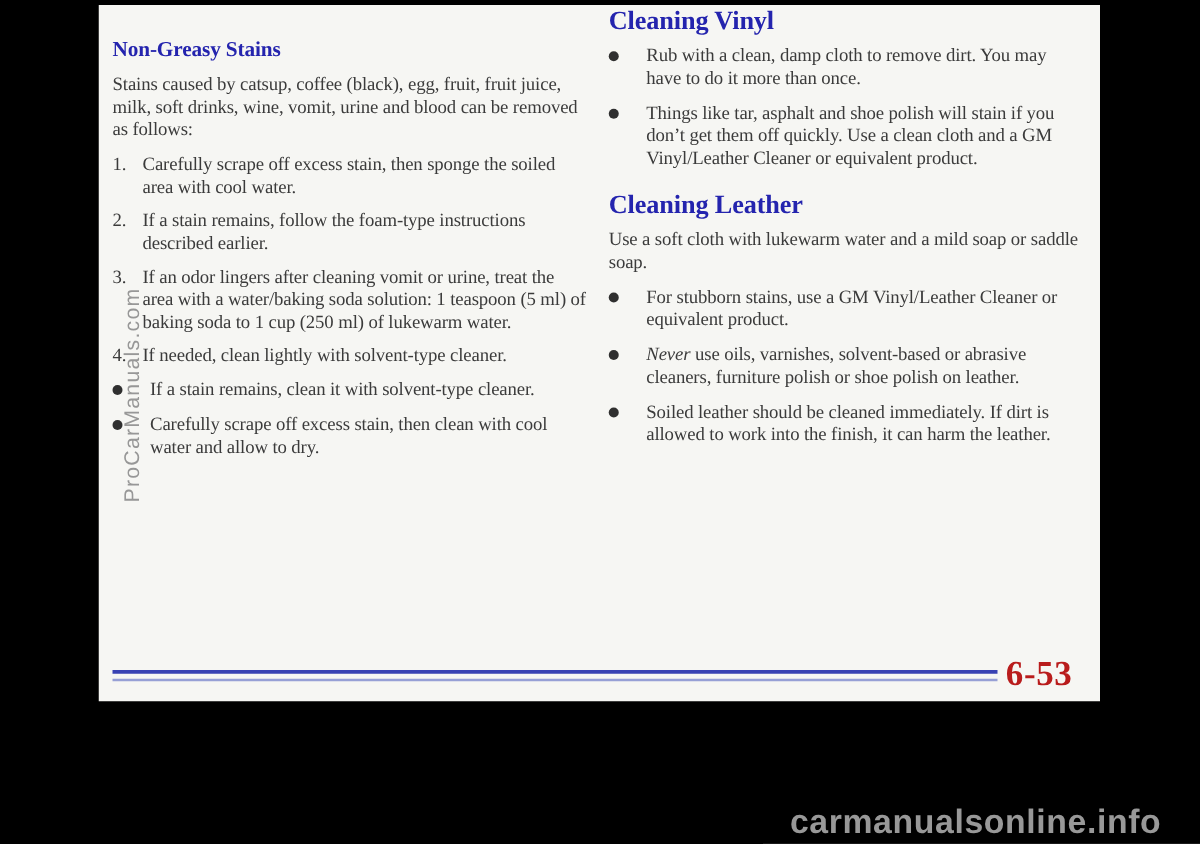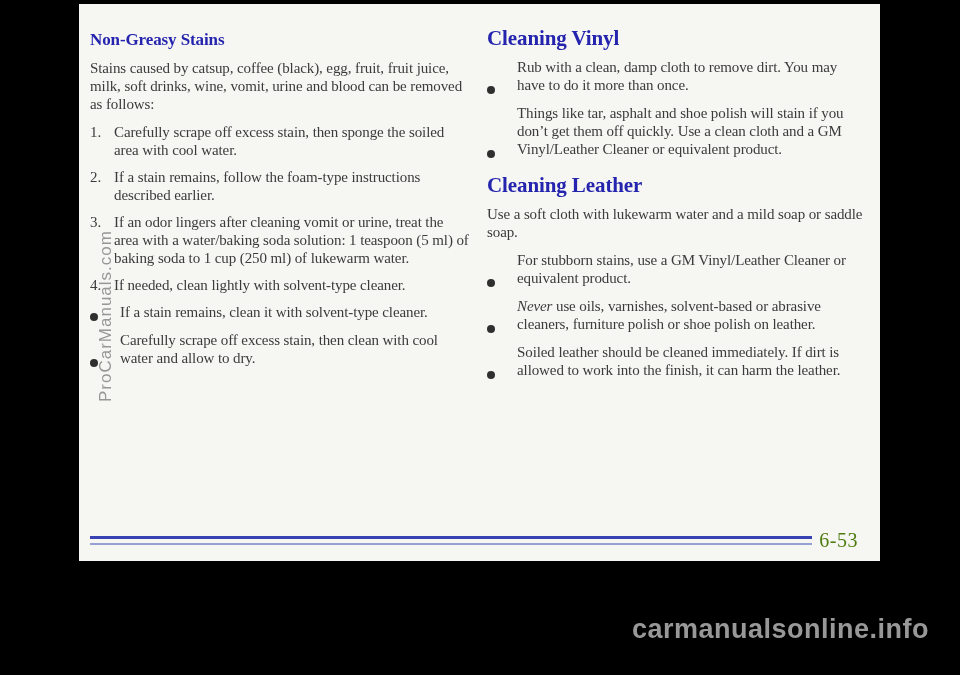--- a/index.html
+++ b/index.html
@@ -20,41 +20,41 @@
     color: #3b3b3b;
   }
 
   .columns {
     position: absolute;
     left: 11px; top: 0; right: 14px;
     display: flex;
   }
   .col { font-size: 15px; line-height: 18px; letter-spacing: -0.1px; }
   .col-left  { width: 382px; padding-top: 26px; }
-  .col-right { width: 380px; margin-left: 16px; padding-top: 22px; }
+  .col-right { width: 380px; margin-left: 16px; }
 
   .h-small {
     font-size: 17px; line-height: 20px;
     font-weight: bold; color: #2424ae;
     margin-bottom: 9px;
   }
   .h-large {
     font-size: 21px; line-height: 24px;
     font-weight: bold; color: #2424ae;
     margin-bottom: 8px;
   }
   .h-gap { margin-top: 15px; }
 
   .intro { margin-bottom: 10px; }
 
   .li { display: flex; margin-bottom: 9px; }
   .li .marker { width: 24px; flex: 0 0 24px; }
   .li .txt { flex: 1; }
 
-  .bl { display: flex; margin-bottom: 10px; align-items: flex-end; }
+  .bl { display: flex; margin-bottom: 10px; }
   .bl .dot-cell { width: 30px; flex: 0 0 30px; padding-top: 5px; }
   .bullet-dot {
     display: block;
     width: 8px; height: 8px; border-radius: 50%;
     background: #2f2f2f;
   }
   .bl .txt { flex: 1; }
   .italic { font-style: italic; }
 
   .footer {
@@ -63,41 +63,41 @@
     display: flex; align-items: center;
   }
   .rule {
     flex: 1;
     height: 9px;
     border-top: 3px solid #3842b3;
     border-bottom: 2px solid #97a0d5;
     margin-right: 7px;
   }
   .page-number {
-    font-size: 20px; line-height: 20px;
-    font-weight: normal; color: #4d7c0f;
+    font-size: 28px; line-height: 20px;
+    font-weight: bold; color: #b91c1c;
     letter-spacing: 0.5px;
   }
 
   .wm-vertical {
     position: absolute;
     left: 16px; top: 398px;
     width: 208px; height: 22px;
     transform: rotate(-90deg);
     transform-origin: 0 0;
     font-family: "Liberation Sans", sans-serif;
     font-size: 17px; line-height: 22px;
     letter-spacing: 1px;
     color: #878787;
     opacity: 0.85;
     white-space: nowrap;
   }
   .wm-bottom {
     position: absolute;
-    right: 31px; top: 614px;
+    right: 31px; top: 642px;
     font-family: "Liberation Sans", sans-serif;
     font-weight: bold;
     font-size: 27px; line-height: 30px;
     color: #989898;
     letter-spacing: 0.5px;
   }
 </style>
 </head>
 <body>
 

